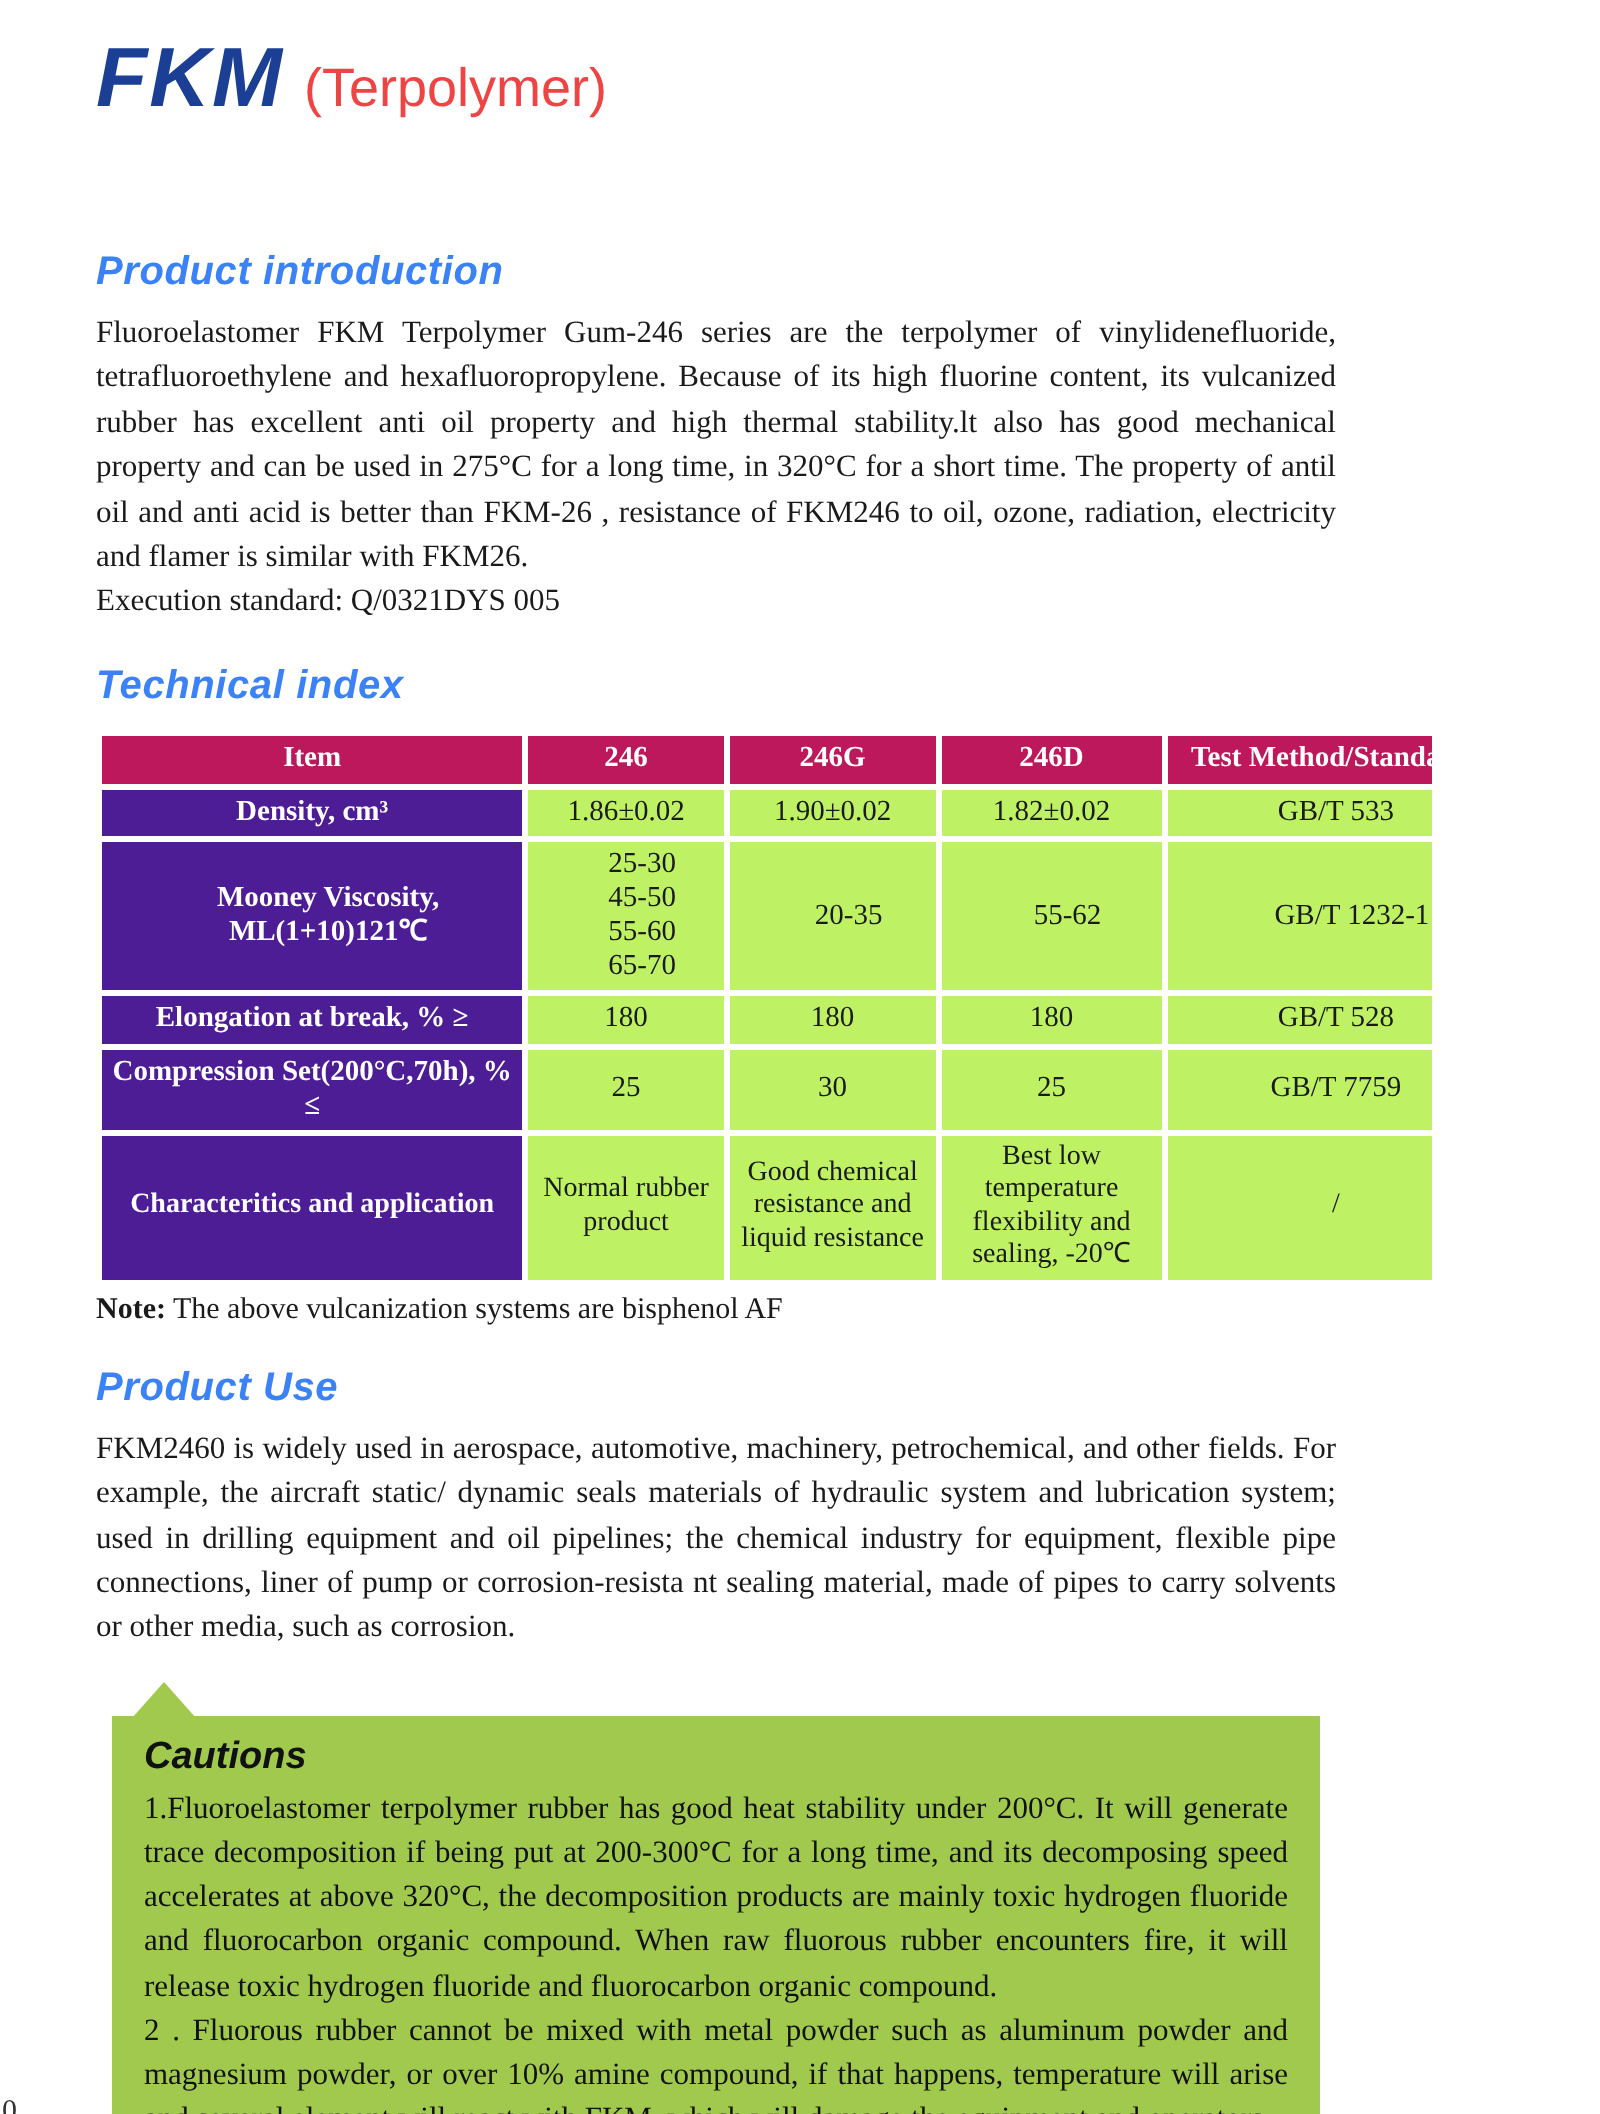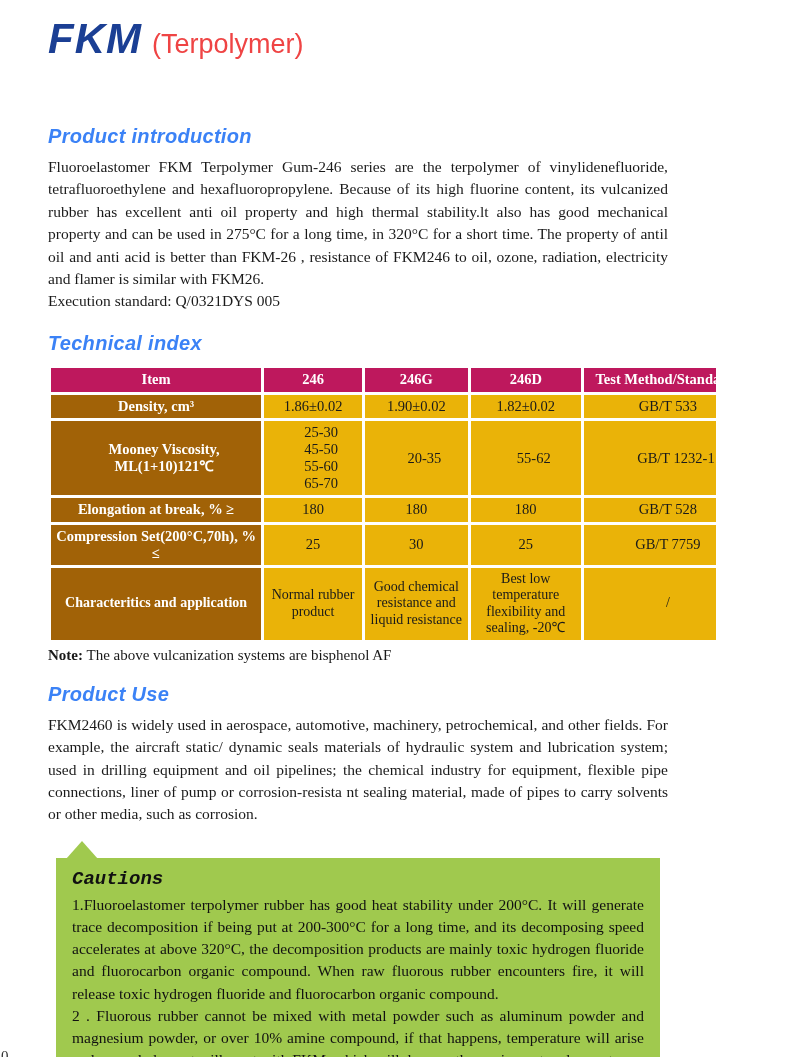--- a/index.html
+++ b/index.html
@@ -65,23 +65,23 @@
     text-align: center; vertical-align: middle;
     font-size: 14.5px; line-height: 1.18;
     padding: 3px 4px;
     white-space: pre-line;
   }
   .tech-table th {
     background: #be185d; color: #ffffff;
     font-weight: bold; height: 24px;
   }
   .tech-table td.item-cell {
-    background: #a16207; color: #ffffff; font-weight: bold;
-  }
-  .tech-table td.data-cell { background: #eab308; color: #1a1a1a; }
+    background: #4c1d95; color: #ffffff; font-weight: bold;
+  }
+  .tech-table td.data-cell { background: #bef264; color: #1a1a1a; }
   .tech-table tr.r-short td { height: 20px; }
   .tech-table tr.r-mooney td { height: 60px; padding-left: 20px; }
   .tech-table tr.r-char td { height: 50px; font-size: 14px; }
 
   .note-line { margin-top: 4px; font-size: 15px; }
   .note-label { font-weight: bold; }
 
   
   .cautions-wrap { margin-top: 14px; position: relative; padding: 0 8px; }
   .cautions-pointer {
@@ -89,21 +89,21 @@
     width: 0; height: 0;
     border-left: 16px solid transparent;
     border-right: 16px solid transparent;
     border-bottom: 18px solid #A0C94E;
   }
   .cautions-box {
     background: #A0C94E;
     padding: 10px 16px 16px 16px;
   }
   .cautions-title {
-    font-family: Liberation Mono, monospace;
+    font-family: Liberation Sans, sans-serif;
     font-style: italic; font-weight: bold;
     font-size: 19px; color: #111111;
     margin-bottom: 4px;
   }
   .cautions-text {
     font-size: 15.5px; line-height: 22.2px;
     text-align: justify; color: #111111;
   }
 
   

